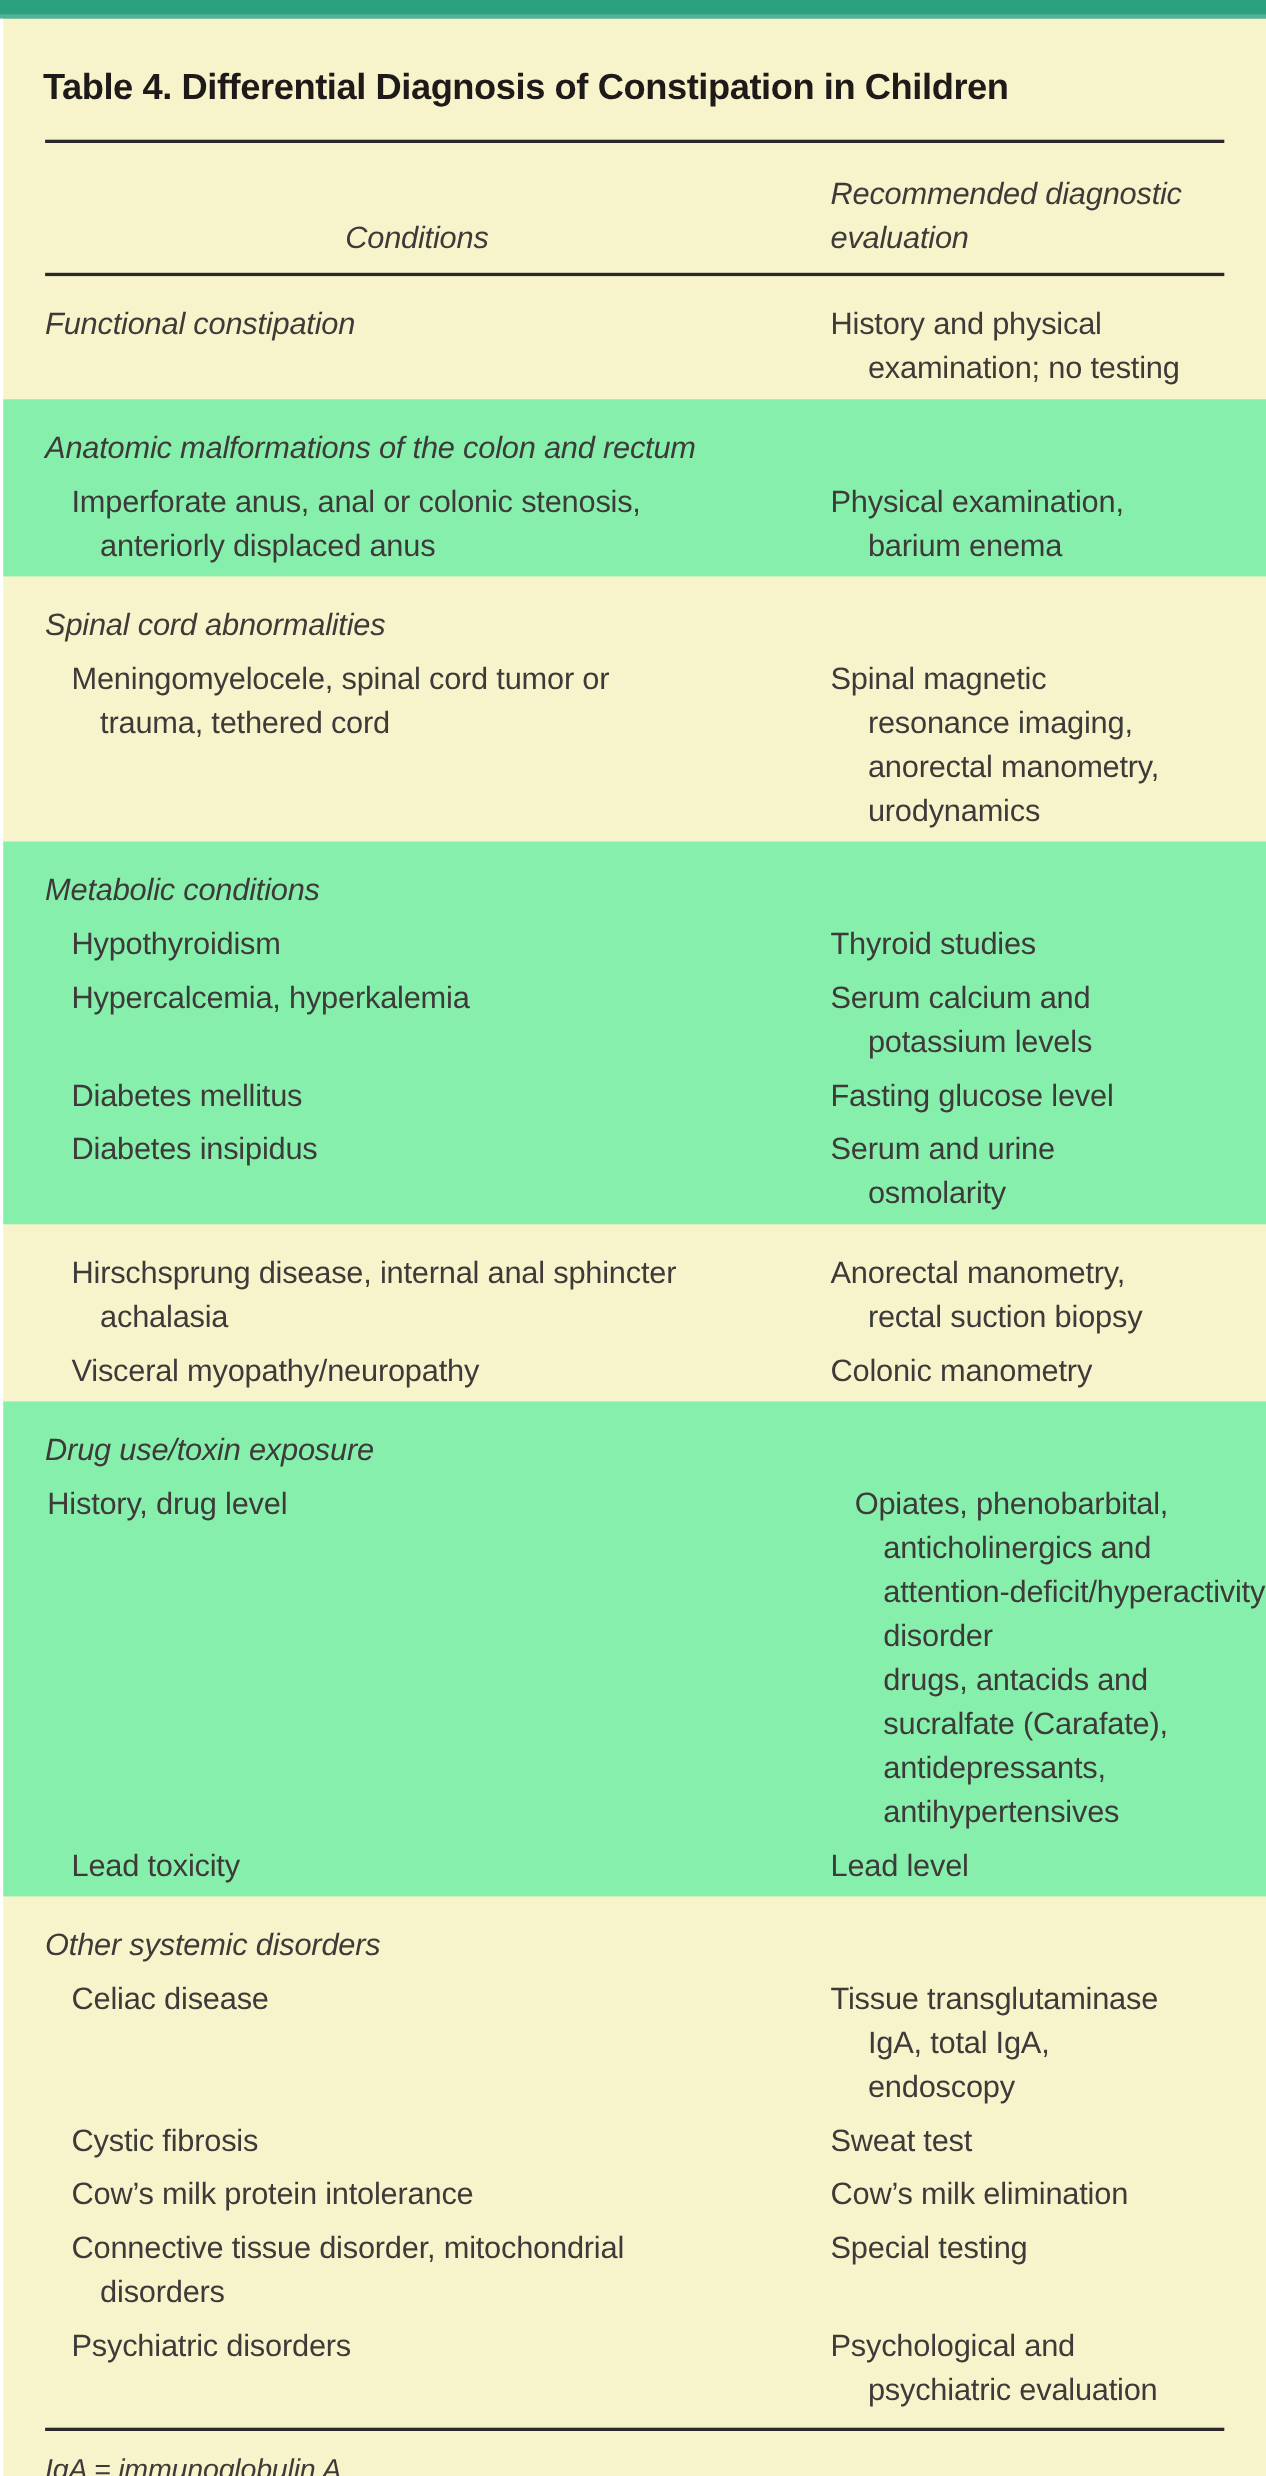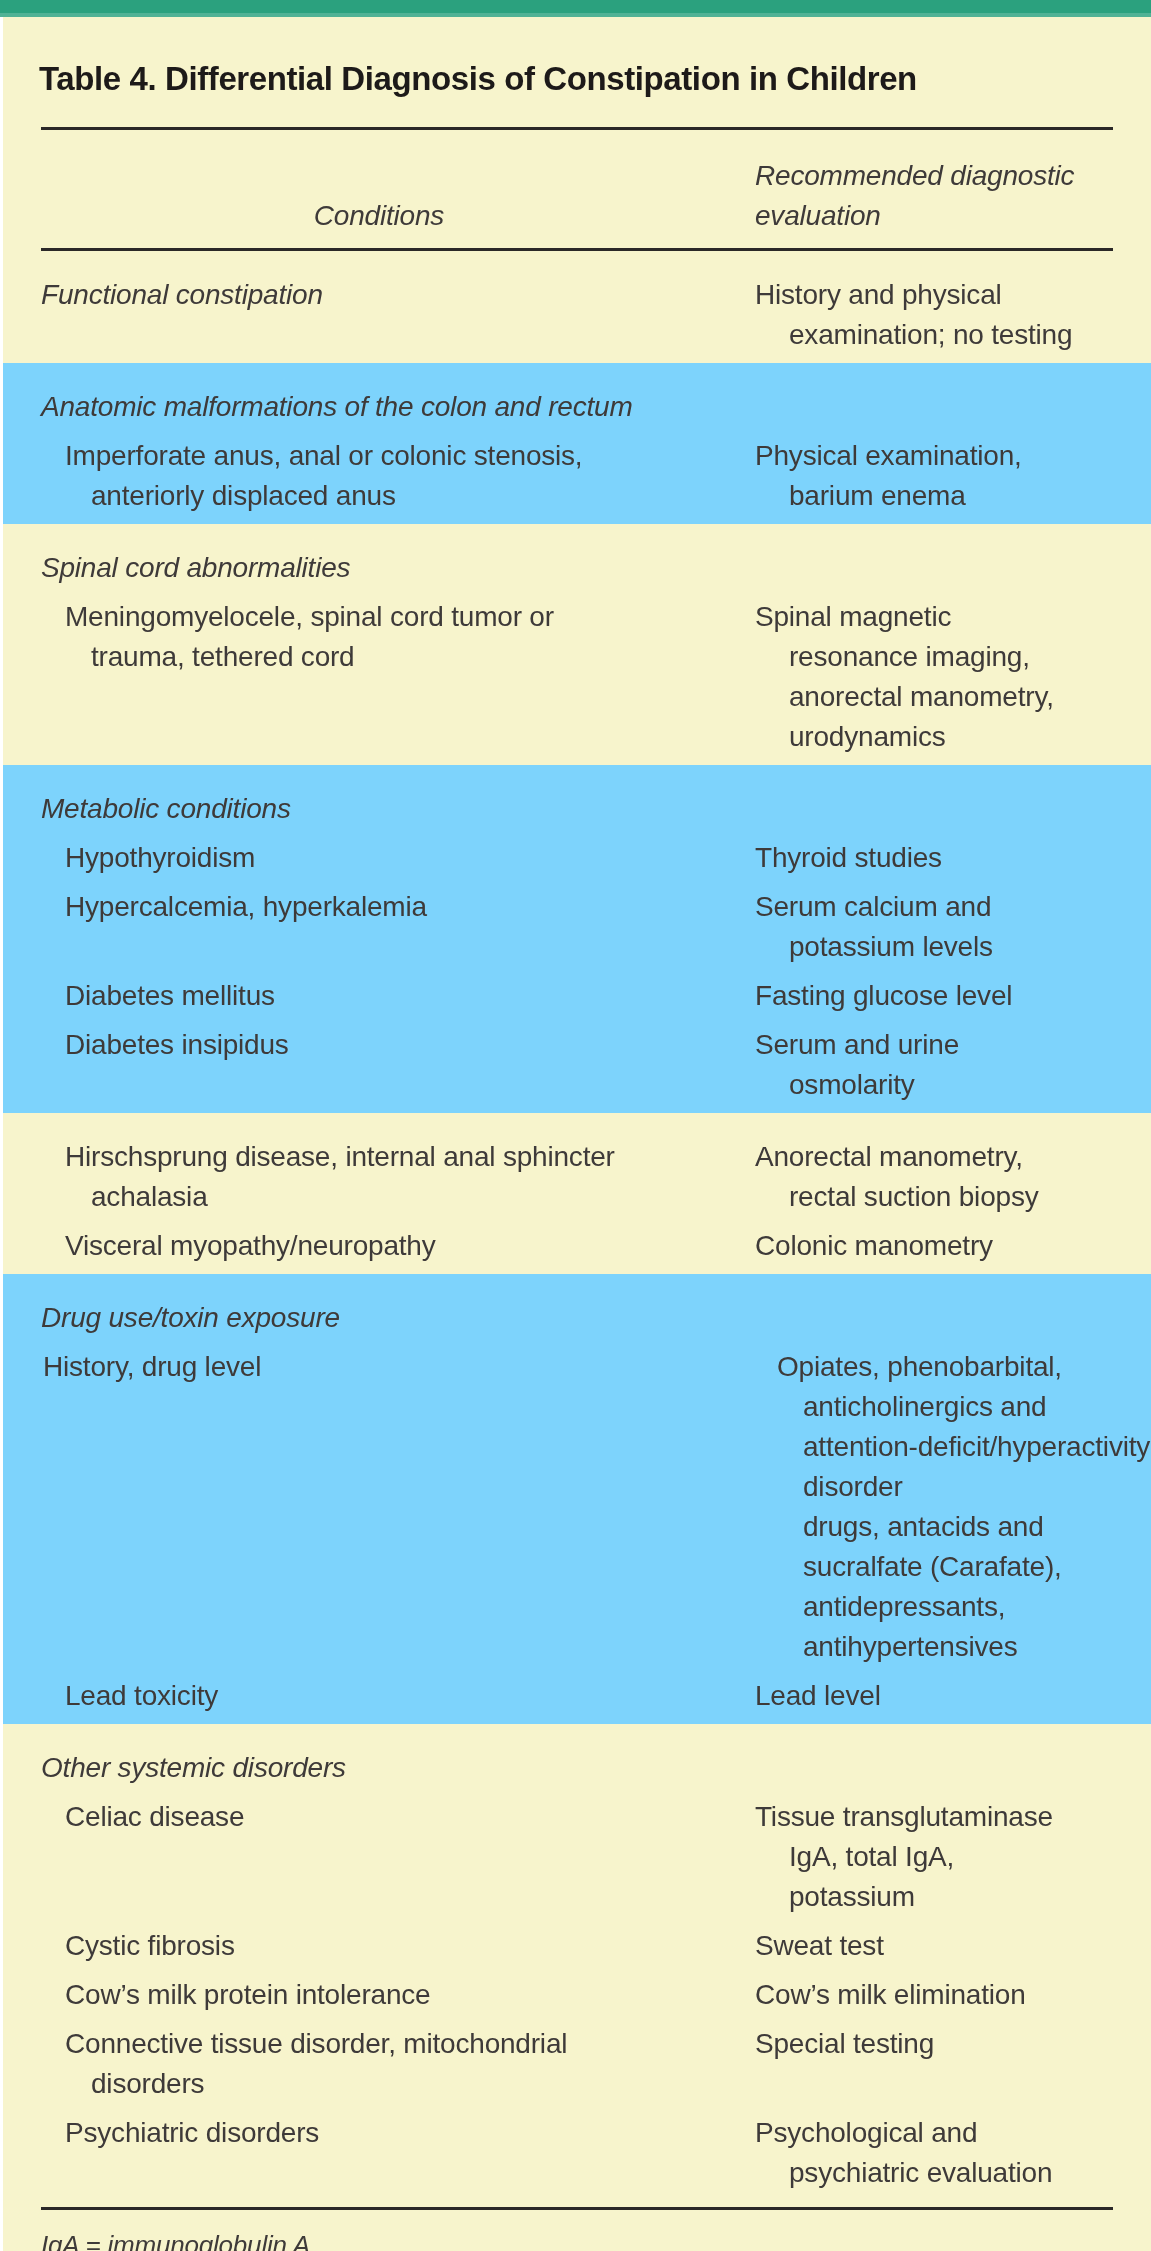--- a/index.html
+++ b/index.html
@@ -50,21 +50,21 @@
     grid-template-columns: 712px 1fr;
     align-items: end;
     padding: 26px 0 12px 0;
     font-style: italic;
     font-size: 28px;
     line-height: 40px;
   }
   .col-head.cond-head { padding-left: 40px; text-align: center; }
   .col-head.eval-head { padding-left: 40px; white-space: pre-line; }
   section.band { padding: 24px 0 8px 0; }
-  section.band.white { background: #7dd3fc; }
+  section.band.white { background: #86efac; }
   section.band.yellow { background: transparent; }
   .row {
     display: grid;
     grid-template-columns: 712px 1fr;
     margin-bottom: 9px;
     font-size: 28px;
     line-height: 40px;
   }
   .row:last-child { margin-bottom: 0; }
   .cell { white-space: pre-line; }
@@ -188,21 +188,21 @@
         </section>
         <section class="band yellow">
           <div class="row">
             <div class="cell cond i0">Other systemic disorders</div>
             <div class="cell eval"></div>
           </div>
           <div class="row">
             <div class="cell cond i1">Celiac disease</div>
             <div class="cell eval">Tissue transglutaminase
 IgA, total IgA,
-potassium</div>
+endoscopy</div>
           </div>
           <div class="row">
             <div class="cell cond i1">Cystic fibrosis</div>
             <div class="cell eval">Sweat test</div>
           </div>
           <div class="row">
             <div class="cell cond i1">Cow’s milk protein intolerance</div>
             <div class="cell eval">Cow’s milk elimination</div>
           </div>
           <div class="row">

